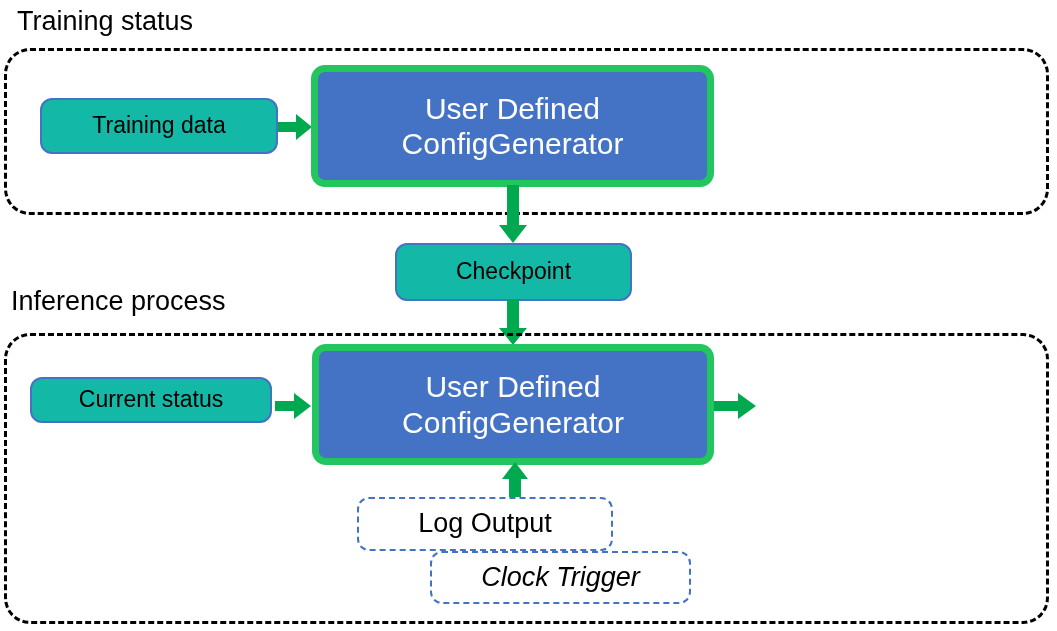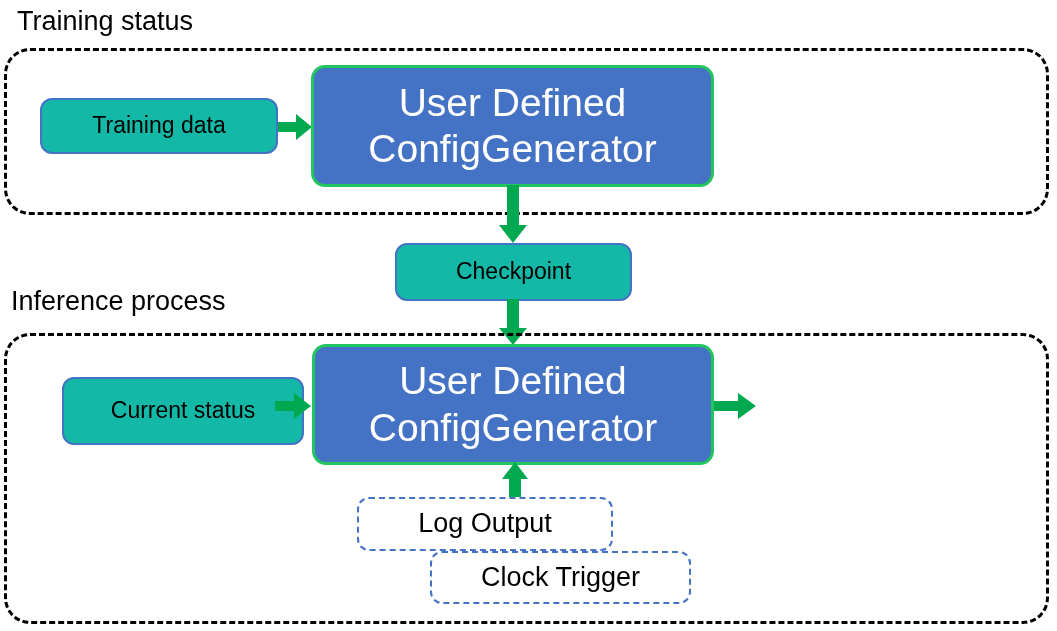--- a/index.html
+++ b/index.html
@@ -43,24 +43,24 @@
   }
   .node-white {
     background: #14b8a6;
     border: 2px solid #4472C4;
     border-radius: 12px;
     color: #000000;
     font-size: 23px;
   }
   .node-blue {
     background: #4472C4;
-    border: 3px solid #22c55e;
+    border: 7px solid #22c55e;
     border-radius: 14px;
     color: #ffffff;
-    font-size: 39px;
+    font-size: 30px;
     flex-direction: column;
   }
   .node-blue .line {
     display: block;
   }
   .node-dashed {
     background: #ffffff;
     border: 2px dashed #4472C4;
     border-radius: 12px;
     color: #000000;
@@ -111,21 +111,21 @@
   <div class="arrow" style="left:497px; top:299px;">
     <svg width="32" height="48" viewBox="0 0 32 48">
       <path d="M10 0 L22 0 L22 29 L30 29 L16 46 L2 29 L10 29 Z" fill="#00A94F"></path>
     </svg>
   </div>
 
   <div class="group-title" style="left:11px; top:288px;">Inference process</div>
 
   <div class="process-container" style="left:4px; top:333px; width:1045px; height:291px;"></div>
 
-  <div class="node node-white" style="left:30px; top:377px; width:242px; height:68px;margin-left:32px;">
+  <div class="node node-white" style="left:30px; top:377px; width:242px; height:46px;">
     <span>Current status</span>
   </div>
 
   <div class="arrow" style="left:275px; top:389px;">
     <svg width="38" height="34" viewBox="0 0 38 34">
       <path d="M0 12 L19 12 L19 4 L36 17 L19 30 L19 22 L0 22 Z" fill="#00A94F"></path>
     </svg>
   </div>
 
   <div class="node node-blue" style="left:312px; top:344px; width:402px; height:121px;">
@@ -143,17 +143,17 @@
   <div class="arrow" style="left:500px; top:462px;">
     <svg width="30" height="40" viewBox="0 0 30 40">
       <path d="M15 0 L28 17 L21 17 L21 40 L9 40 L9 17 L2 17 Z" fill="#00A94F"></path>
     </svg>
   </div>
 
   <div class="node node-dashed" style="left:357px; top:497px; width:256px; height:54px;">
     <span>Log Output</span>
   </div>
 
-  <div class="node node-dashed" style="left:430px; top:551px; width:261px; height:53px;">
+  <div class="node node-dashed" style="left:430px; top:551px; width:261px; height:53px;font-style:italic;">
     <span>Clock Trigger</span>
   </div>
 
 </div>
 
 </body></html>

